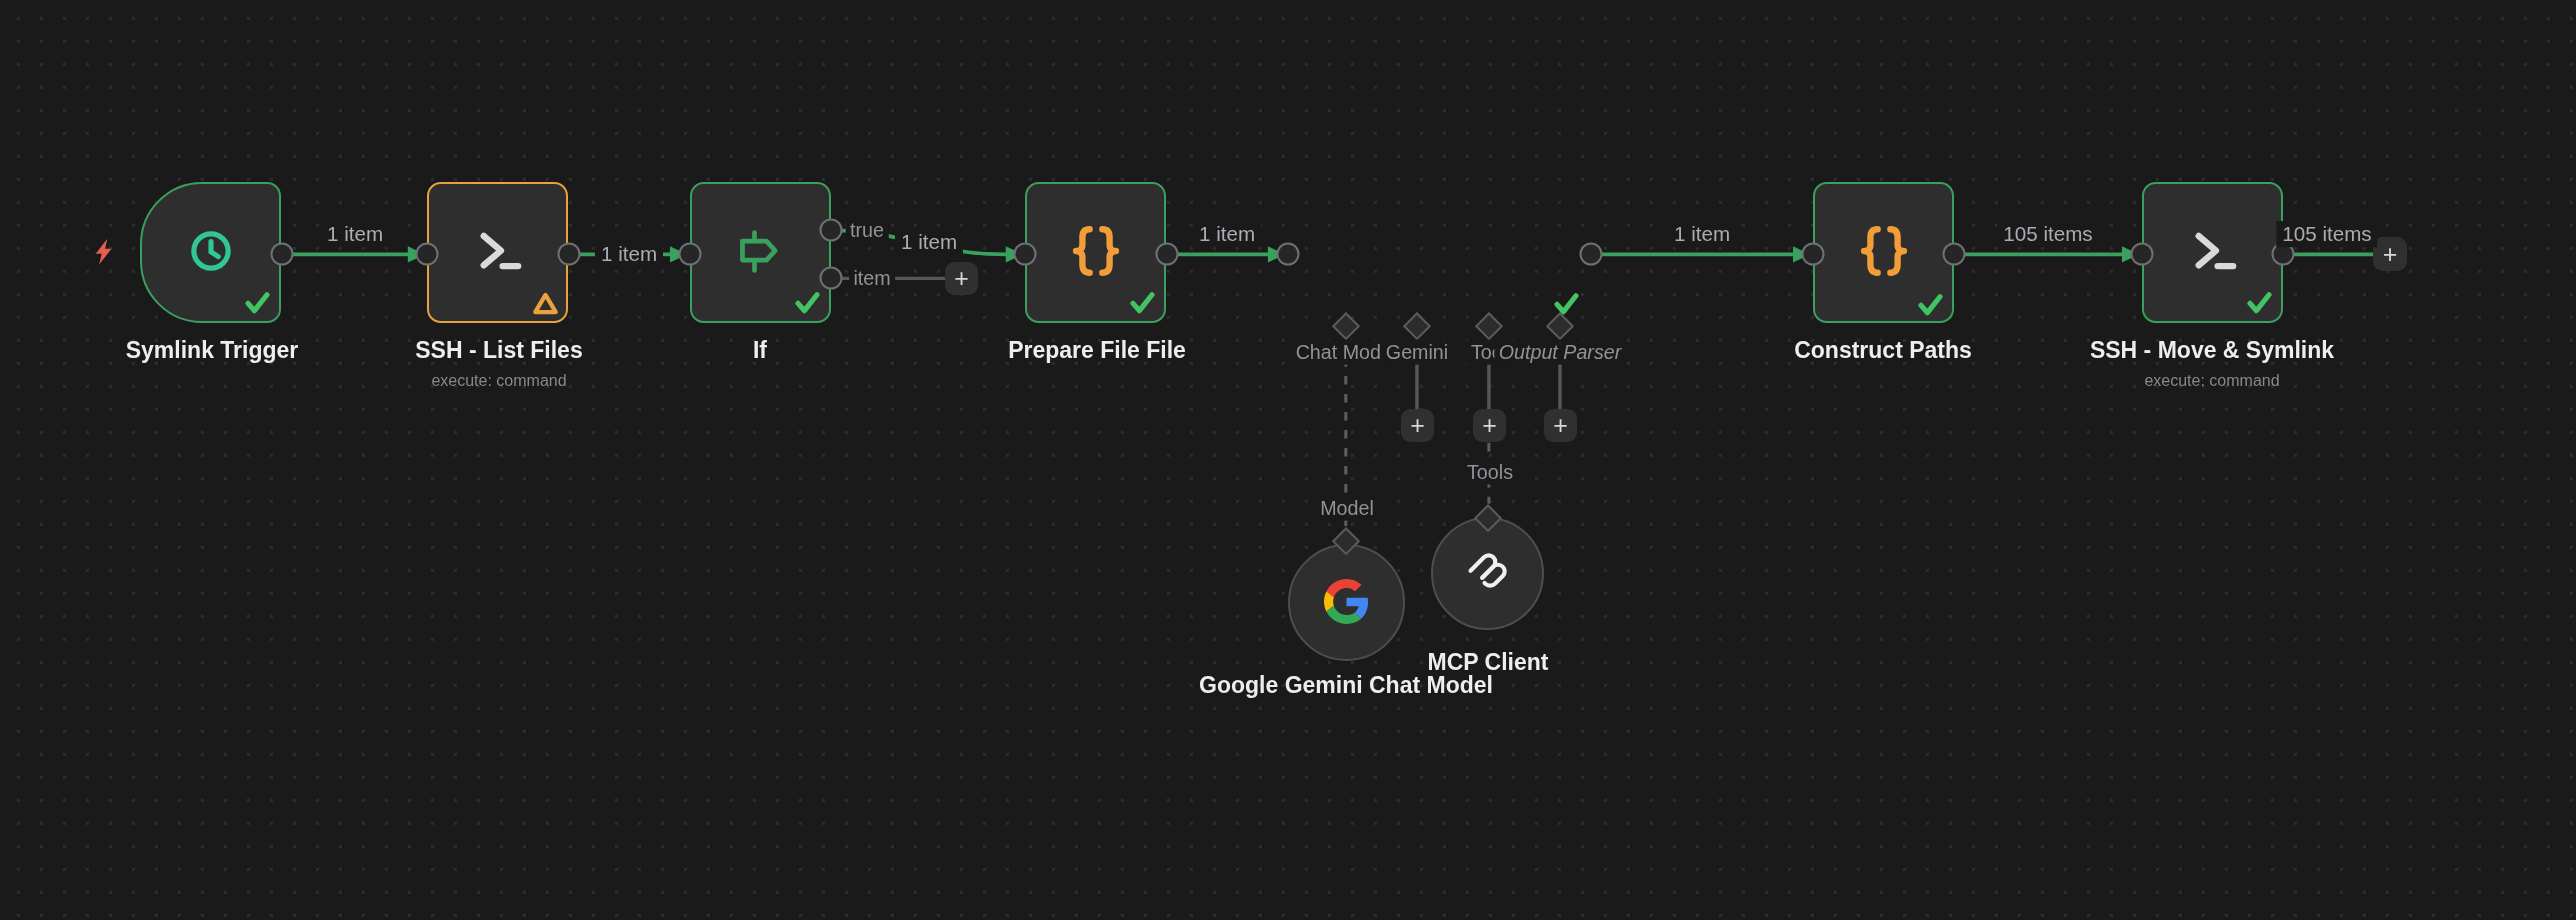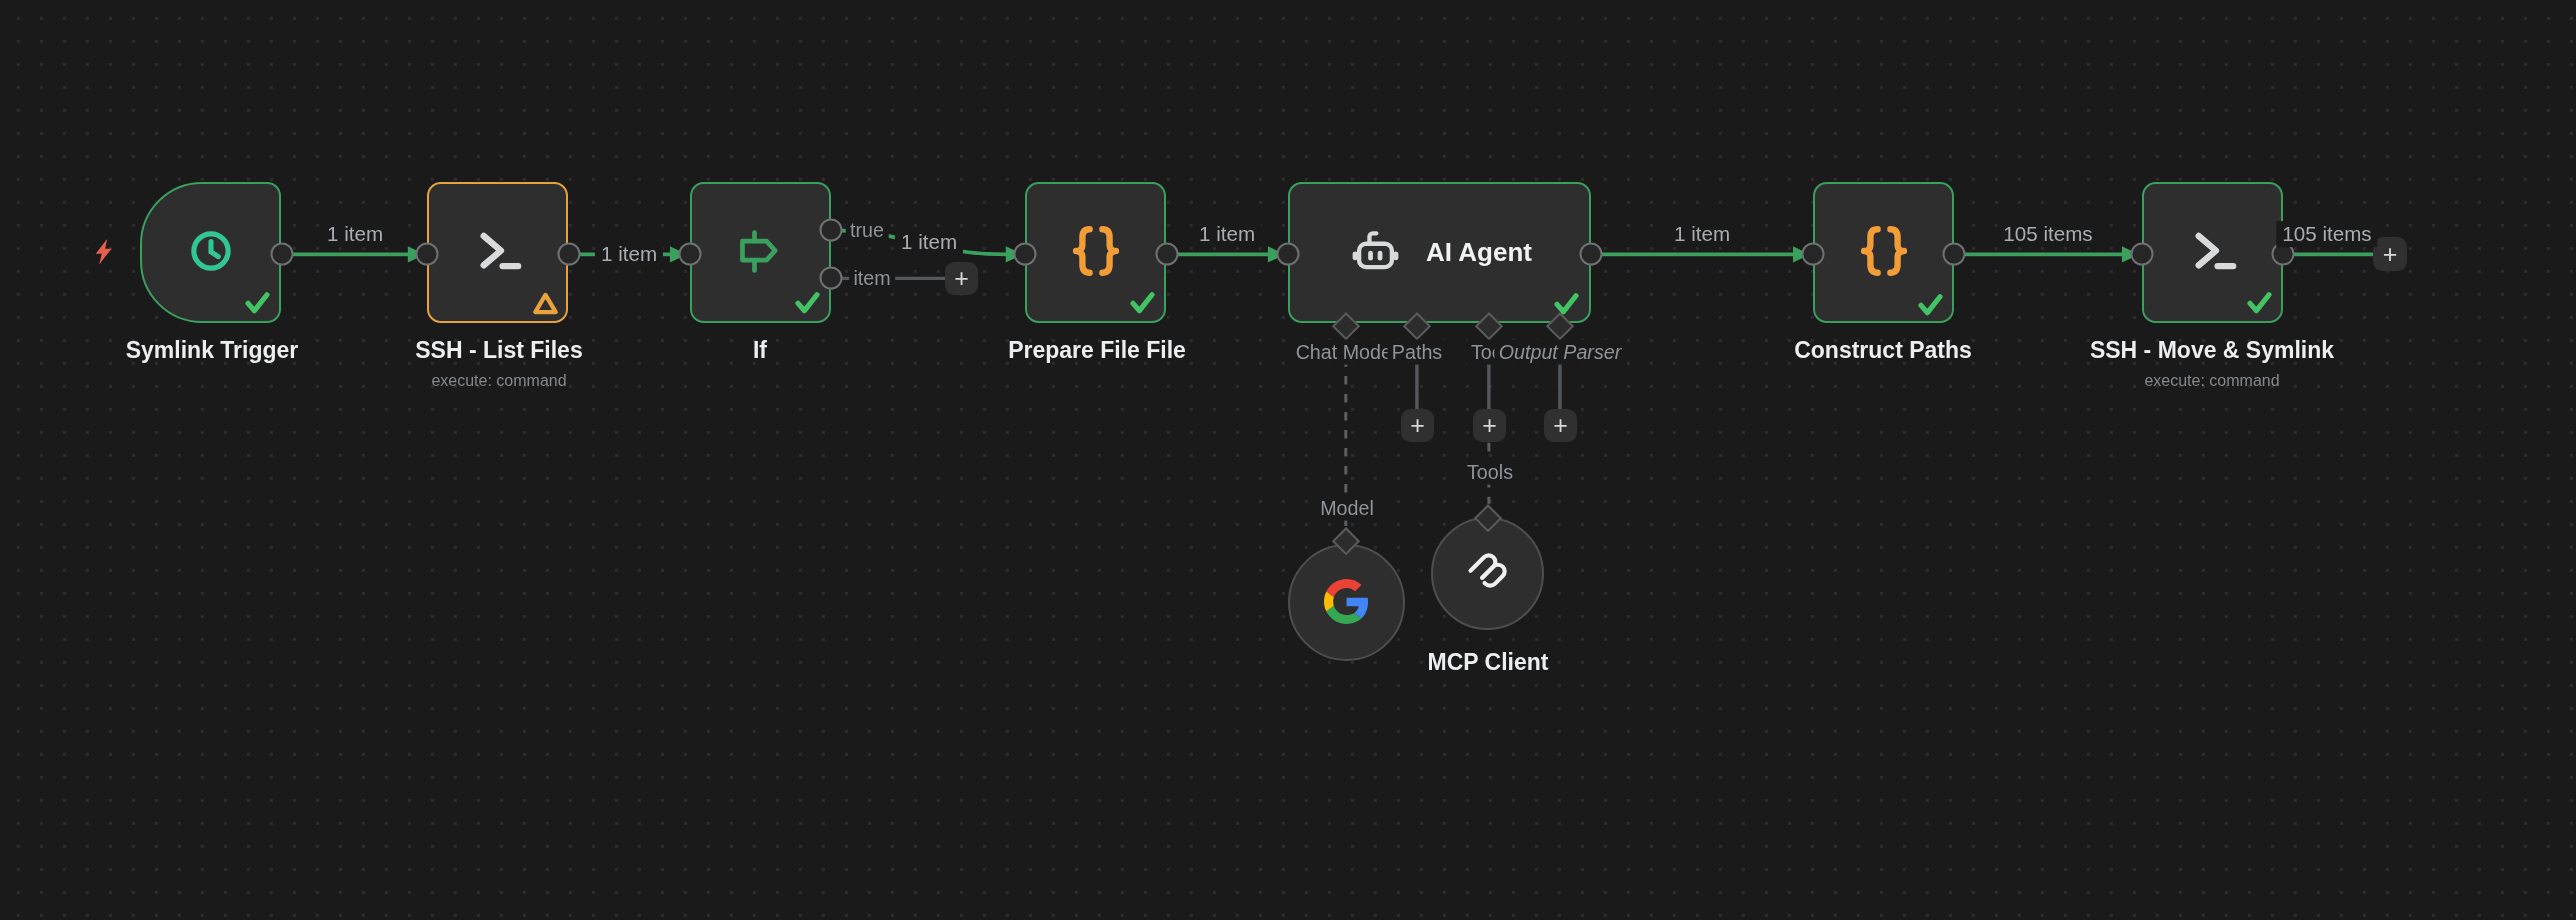--- a/index.html
+++ b/index.html
@@ -186,48 +186,33 @@
     <svg width="31" height="31" viewBox="0 0 36 36" fill="none" stroke="#42c464" stroke-width="6" stroke-linecap="round" stroke-linejoin="round">
         <path d="M7 19 l7.5 8.5 L29 9"></path>
       </svg>
   </div>
   <div class="port" style="left:1025px;top:254px;"></div>
   <div class="port" style="left:1167px;top:254px;"></div>
   <div class="node-title" style="left:1097px;top:337px;">Prepare File File</div>
 
   <div class="edge-label" style="left:1227px;top:234px;">1 item</div>
 
-  <div class="node" style="left:1288px;top:182px;width:303px;height:141px;">
-    <div class="ai-inner">
-      <span>
-        <svg width="57" height="57" viewBox="0 0 66 66" fill="none" stroke="#d9dadb" stroke-width="5" stroke-linecap="round" stroke-linejoin="round">
-          <rect x="14" y="24" width="38" height="27" rx="8"></rect>
-          <path d="M26 24 V16 a4 4 0 0 1 4 -4 h4"></path>
-          <rect x="6.5" y="33" width="6" height="10" rx="3" fill="#d9dadb" stroke="none"></rect>
-          <rect x="53.5" y="33" width="6" height="10" rx="3" fill="#d9dadb" stroke="none"></rect>
-          <rect x="24.5" y="32" width="5.5" height="11.5" rx="2.7" fill="#d9dadb" stroke="none"></rect>
-          <rect x="35.5" y="32" width="5.5" height="11.5" rx="2.7" fill="#d9dadb" stroke="none"></rect>
-        </svg>
-      </span>
-      <span class="ai-title">AI Agent</span>
-    </div>
-  </div>
   <div class="badge" style="left:1551px;top:288px;">
     <svg width="31" height="31" viewBox="0 0 36 36" fill="none" stroke="#42c464" stroke-width="6" stroke-linecap="round" stroke-linejoin="round">
         <path d="M7 19 l7.5 8.5 L29 9"></path>
       </svg>
   </div>
   <div class="port" style="left:1288px;top:254px;"></div>
   <div class="port" style="left:1591px;top:254px;"></div>
   <div class="diamond" style="left:1346px;top:326px;"></div>
   <div class="diamond" style="left:1417px;top:326px;"></div>
   <div class="diamond" style="left:1489px;top:326px;"></div>
   <div class="diamond" style="left:1560px;top:326px;"></div>
   <div class="conn-label" style="left:1346px;top:352px;">Chat Model</div>
-  <div class="conn-label" style="left:1417px;top:352px;">Paths</div>
+  <div class="conn-label" style="left:1417px;top:352px;">Gemini</div>
   <div class="conn-label" style="left:1489px;top:352px;">Tool</div>
   <div class="conn-label" style="left:1560px;top:352px;font-style:italic;">Output Parser</div>
 
   <div class="plusbtn" style="left:1401px;top:409px;width:33px;height:33px;">
     <span>+</span>
   </div>
   <div class="plusbtn" style="left:1473px;top:409px;width:33px;height:33px;">
     <span>+</span>
   </div>
   <div class="plusbtn" style="left:1544px;top:409px;width:33px;height:33px;">
@@ -241,20 +226,21 @@
   <div class="subcircle" style="left:1288px;top:544px;width:117px;height:117px;">
     <span>
       <svg width="45" height="45" viewBox="0 0 48 48">
         <path fill="#EA4335" d="M24 9.5c3.54 0 6.71 1.22 9.21 3.6l6.85-6.85C35.9 2.38 30.47 0 24 0 14.62 0 6.51 5.38 2.56 13.22l7.98 6.19C12.43 13.72 17.74 9.5 24 9.5z"></path>
         <path fill="#4285F4" d="M46.98 24.55c0-1.57-.15-3.09-.38-4.55H24v9.02h12.94c-.58 2.96-2.26 5.48-4.78 7.18l7.73 6c4.51-4.18 7.09-10.36 7.09-17.65z"></path>
         <path fill="#FBBC05" d="M10.53 28.59c-.48-1.45-.76-2.99-.76-4.59s.27-3.14.76-4.59l-7.98-6.19C.92 16.46 0 20.12 0 24c0 3.88.92 7.54 2.56 10.78l7.97-6.19z"></path>
         <path fill="#34A853" d="M24 48c6.48 0 11.93-2.13 15.89-5.81l-7.73-6c-2.15 1.45-4.92 2.3-8.16 2.3-6.26 0-11.57-4.22-13.47-9.91l-7.98 6.19C6.51 42.62 14.62 48 24 48z"></path>
       </svg>
     </span>
   </div>
+  <div class="sub-title" style="left:1346px;top:669px;width:300px;">Google Gemini Chat Model</div>
 
   <div class="conn-label" style="left:1490px;top:472px;">Tools</div>
   <div class="diamond" style="left:1488px;top:518px;"></div>
   <div class="subcircle" style="left:1431px;top:517px;width:113px;height:113px;">
     <span>
       <svg width="53" height="53" viewBox="0 0 64 64" fill="none" stroke="#f0f0f0" stroke-width="5" stroke-linecap="round" stroke-linejoin="round">
         <g transform="rotate(45 32 32)">
           <path d="M16 45 V22 a8 8 0 0 1 16 0 V41"></path>
           <path d="M32 41 V22 a8 8 0 0 1 16 0 V35 a8.5 8.5 0 0 1 -8.5 8.5 h-1"></path>
         </g>

